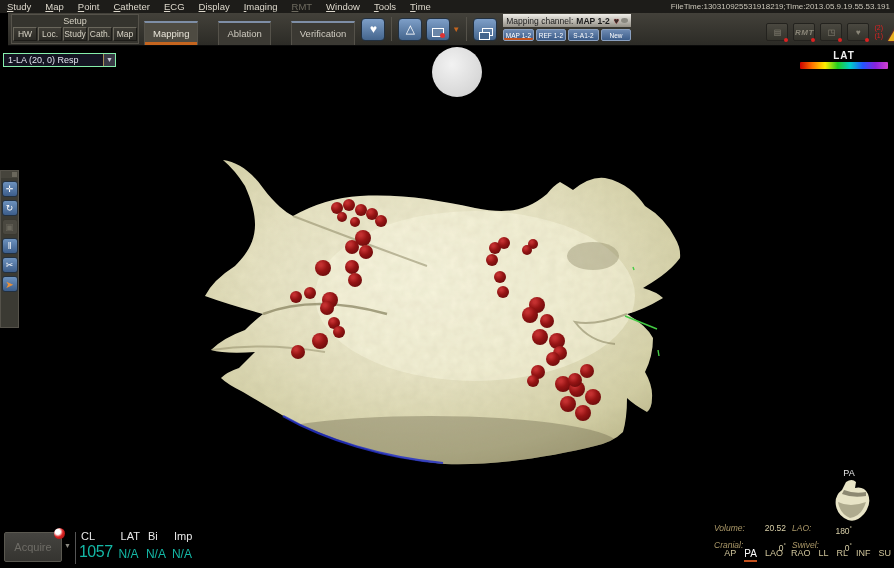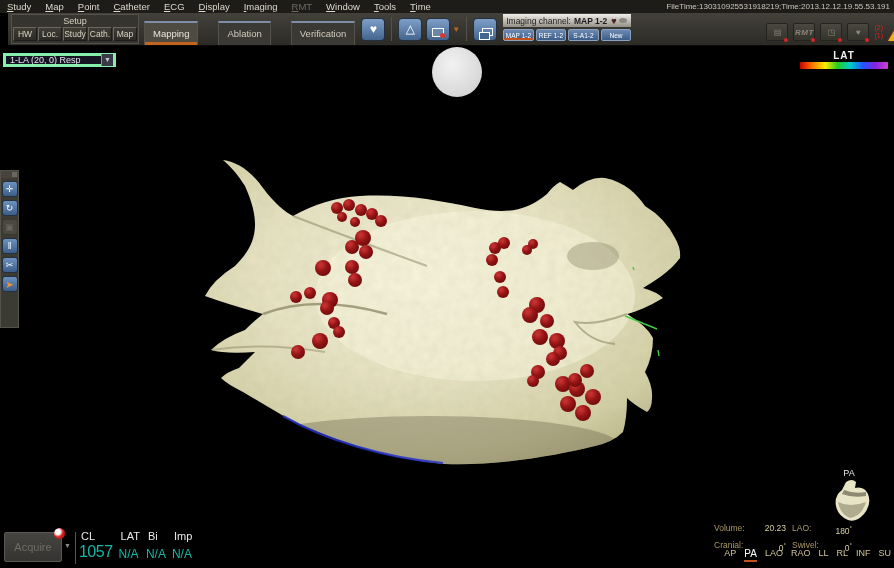--- a/index.html
+++ b/index.html
@@ -55,21 +55,21 @@
   .ric i { position: absolute; right: -1px; bottom: -2px; width: 4px; height: 4px; border-radius: 50%; background: #d22; }
   .ric.rmt { font-style: italic; font-weight: bold; letter-spacing: 0.5px; }
   .counts { display: flex; flex-direction: column; font-size: 7px; color: #d22; line-height: 8px; text-align: center; }
   .warn-tri { width: 0; height: 0; border-left: 10px solid transparent; border-right: 10px solid transparent;
     border-bottom: 17px solid #e8b020; position: relative; margin-right: -6px; filter: drop-shadow(0 0 1px #a22); }
 
   
   .viewport { position: absolute; left: 0; top: 46px; width: 894px; height: 522px; background: #000; }
 
   .map-select { position: absolute; left: 3px; top: 7px; width: 113px; height: 14px;
-    background: #141422; border: 3px solid #86efac; color: #e4e4f0; font-size: 9px;
+    background: #141422; border: 1px solid #86efac; color: #e4e4f0; font-size: 9px;
     display: flex; align-items: center; padding-left: 4px; cursor: default; }
   .map-select .dd { margin-left: auto; width: 12px; height: 12px; background: #3a3a46; color: #c8c8d4;
     font-size: 7px; text-align: center; line-height: 12px; border-left: 1px solid #a8905a; }
 
   .colorbar-wrap { position: absolute; right: 6px; top: 4px; width: 88px; text-align: center; }
   .colorbar-label { color: #f0f0f0; font-size: 10px; font-weight: bold; letter-spacing: 1px; }
   .colorbar { height: 7px; margin-top: 1px; border-radius: 1px;
     background: linear-gradient(90deg, #cc0000, #ff7700, #ffee00, #22cc22, #00cccc, #2255ff, #8822dd, #d040d0); }
 
   .sphere { position: absolute; left: 432px; top: 1px; width: 50px; height: 50px; border-radius: 50%;
@@ -84,21 +84,21 @@
   .ltb.dis { background: #4a4840; border-color: #3a3830; color: #6a675c; }
   .ltb.orange { color: #e8903a; font-size: 10px; }
 
   .heart-svg { position: absolute; left: 175px; top: 100px; }
 
   .pa-wrap { position: absolute; right: 22px; top: 422px; text-align: center; }
   .pa-label { color: #e8e8e8; font-size: 9px; margin-right: 6px; }
 
   .br-info { position: absolute; right: 36px; top: 475px; display: grid;
     grid-template-columns: 42px 36px 38px 28px; font-size: 8.5px; line-height: 14px; }
-  .br-info .lbl { color: #ab9868; }
+  .br-info .lbl { color: #ab9868; font-style: italic; }
   .br-info .val { color: #d8cfa8; text-align: right; padding-right: 6px; }
   .br-info sup { font-size: 6px; }
 
   .orient-row { position: absolute; right: 3px; top: 502px; display: flex; gap: 8px;
     font-size: 9px; color: #cfc49a; }
   .orient-row .o { cursor: default; padding-bottom: 1px; }
   .orient-row .o.sel { color: #fff; font-size: 10px; border-bottom: 2px solid #c4521f; }
 
   .bottom-left { position: absolute; left: 0; top: 482px; width: 230px; height: 40px; display: flex; }
   .acq-wrap { position: relative; margin: 4px 0 0 4px; }
@@ -126,21 +126,21 @@
         <span class="mi">Point</span>
         <span class="mi">Catheter</span>
         <span class="mi">ECG</span>
         <span class="mi">Display</span>
         <span class="mi">Imaging</span>
         <span class="mi dis">RMT</span>
         <span class="mi">Window</span>
         <span class="mi">Tools</span>
         <span class="mi">Time</span>
       </span>
-    <span class="filetime">FileTime:130310925531918219;Time:2013.12.12.19.55.53.191</span>
+    <span class="filetime">FileTime:130310925531918219;Time:2013.05.9.19.55.53.191</span>
   </div>
 
   <div class="toolbar">
     <div class="setup-group">
       <div class="setup-label">Setup</div>
       <div class="setup-btns">
           <span class="sb">HW</span>
           <span class="sb">Loc.</span>
           <span class="sb">Study</span>
           <span class="sb">Cath.</span>
@@ -156,21 +156,21 @@
       <div class="ibtn">♥</div>
       <div class="vsep"></div>
       <div class="ibtn">△</div>
       <div class="ibtn"><span class="pic-frame"><i></i></span></div>
       <span class="drop-arrow">▼</span>
       <div class="vsep"></div>
       <div class="ibtn"><span class="win-icon"><i></i></span></div>
     </div>
     <div class="routed">
       <div class="routed-bar">
-        <span>Imaging channel:</span>
+        <span>Mapping channel:</span>
         <b>MAP 1-2</b>
         <span class="routed-heart">♥</span>
         <span class="routed-dot"></span>
       </div>
       <div class="chan-row">
           <div class="chan sel">MAP 1-2</div>
           <div class="chan">REF 1-2</div>
           <div class="chan">S-A1-2</div>
           <div class="chan">New</div>
         </div>
@@ -317,21 +317,21 @@
       <div class="pa-label">PA</div>
       <svg width="40" height="46" viewBox="0 0 40 46">
         <path fill="#e8e4c6" d="M14,4 Q20,0 24,4 L23,10 Q32,8 36,16 Q40,26 32,36 Q24,45 16,42 Q6,38 4,28 Q2,18 10,12 Q12,8 14,4 Z"></path>
         <path fill="rgba(90,86,58,0.4)" d="M6,24 Q18,30 34,24 Q30,38 18,40 Q8,36 6,24 Z"></path>
         <path fill="rgba(50,46,30,0.5)" d="M12,12 Q22,16 34,14 L34,18 Q20,20 10,16 Z"></path>
       </svg>
     </div>
 
     <div class="br-info">
         <span class="lbl">Volume:</span>
-        <span class="val">20.23</span>
+        <span class="val">20.52</span>
         <span class="lbl">LAO:</span>
         <span class="val">180<sup>°</sup></span>
         <span class="lbl">Cranial:</span>
         <span class="val">0<sup>°</sup></span>
         <span class="lbl">Swivel:</span>
         <span class="val">0<sup>°</sup></span>
       </div>
 
     <div class="orient-row">
         <span class="o">AP</span>

